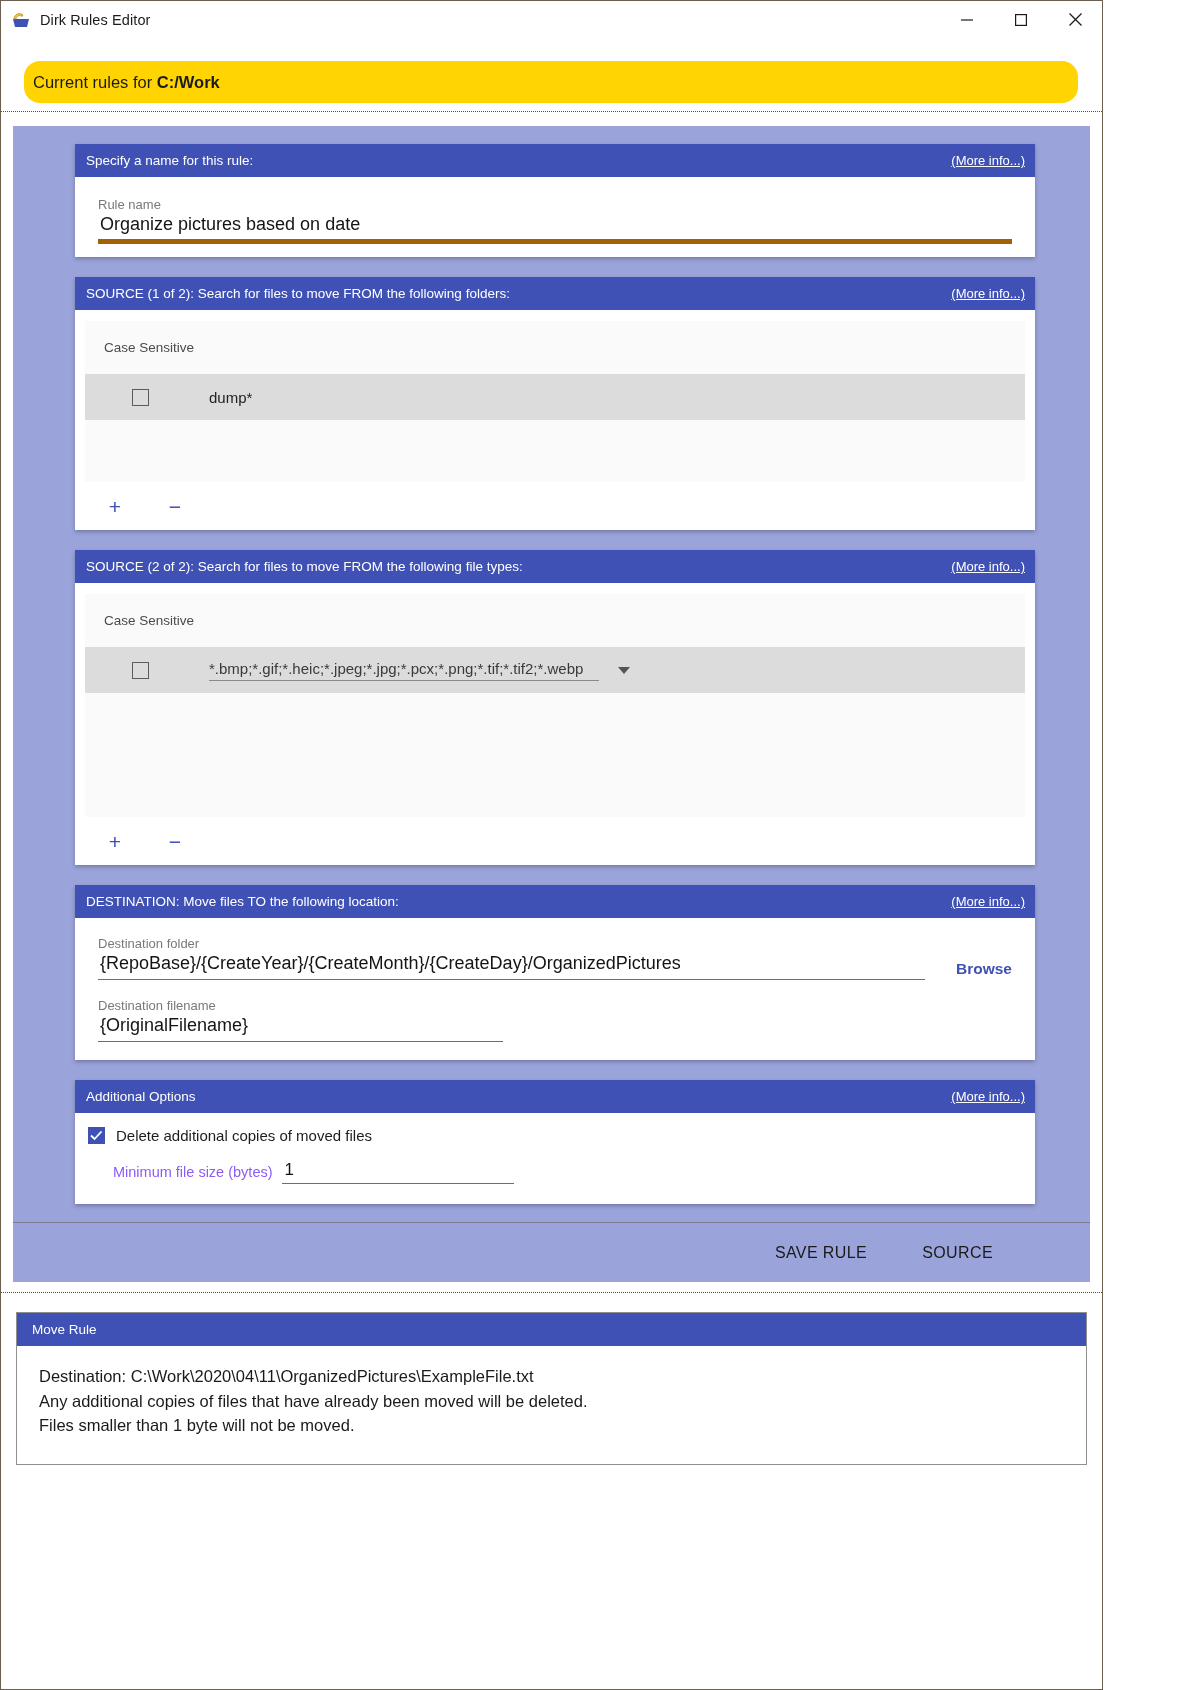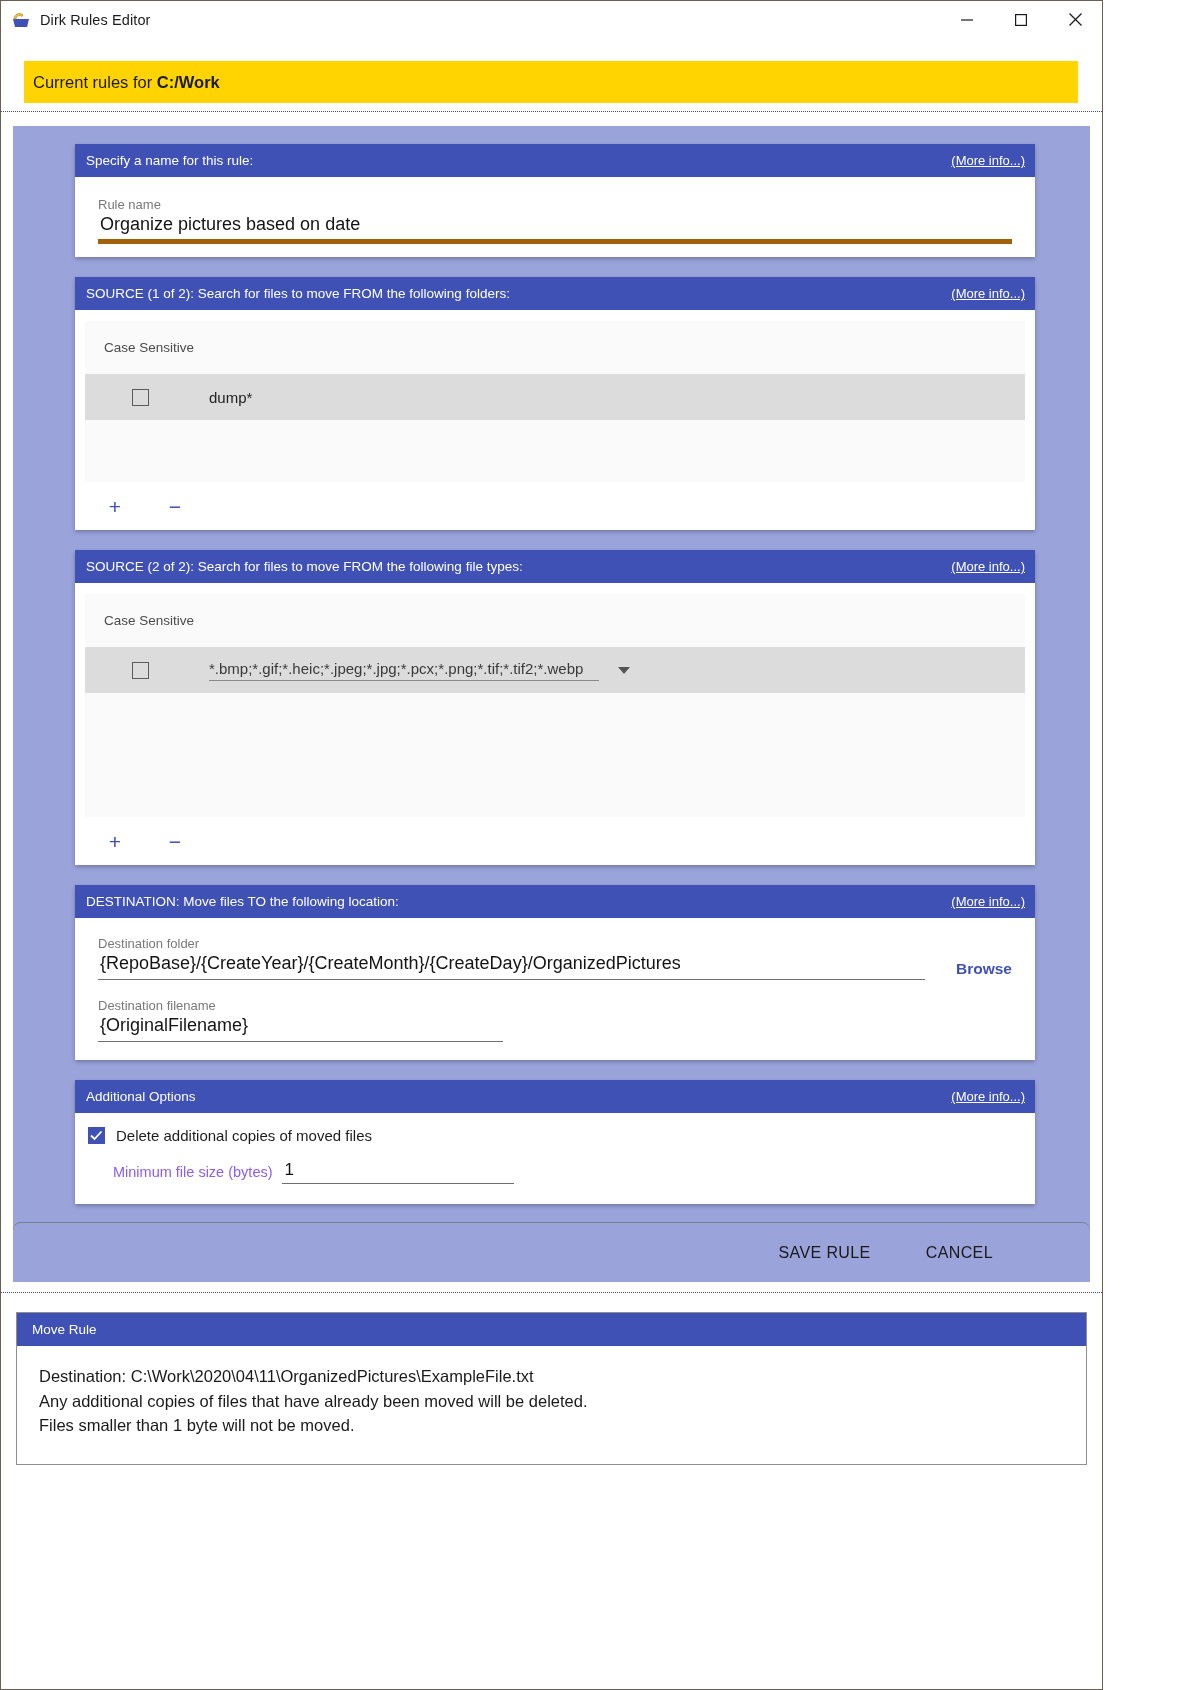--- a/index.html
+++ b/index.html
@@ -54,20 +54,21 @@
     padding: 10px 0 0 0;
     background: #ffffff;
   }
   .banner {
     margin: 13px 24px 0 23px;
     height: 42px;
     background: #ffd400;
     display: flex;
     align-items: center;
     padding-left: 9px;
+    border-radius: 16px;
   }
   .banner-text {
     font-size: 16.5px;
     color: #1b1b1b;
   }
   .banner-text b { font-weight: bold; }
 
   
   .dotted-area {
     margin: 8px 0 0 0;
@@ -273,21 +274,20 @@
   .action-bar {
     margin-top: 18px;
     border-top: 1px solid #7d7d8f;
     height: 60px;
     display: flex;
     align-items: center;
     justify-content: flex-end;
     padding-right: 97px;
     gap: 55px;
     background: #9aa4da;
-    border-radius: 8px;
   }
   .action-btn {
     font-size: 16px;
     color: #1a1a1a;
     letter-spacing: .4px;
     cursor: pointer;
   }
 
   
   .summary {
@@ -452,21 +452,21 @@
           </div>
           <div class="minsize-row">
             <span class="minsize-label">Minimum file size (bytes)</span>
             <span class="minsize-value">1</span>
           </div>
         </div>
       </div>
 
       <div class="action-bar">
         <span class="action-btn">SAVE RULE</span>
-        <span class="action-btn">CANCEL</span>
+        <span class="action-btn">SOURCE</span>
       </div>
 
     </div>
   </div>
 
   <div class="summary">
     <div class="summary-head">
       <span class="summary-head-title">Move Rule</span>
     </div>
     <div class="summary-body">

